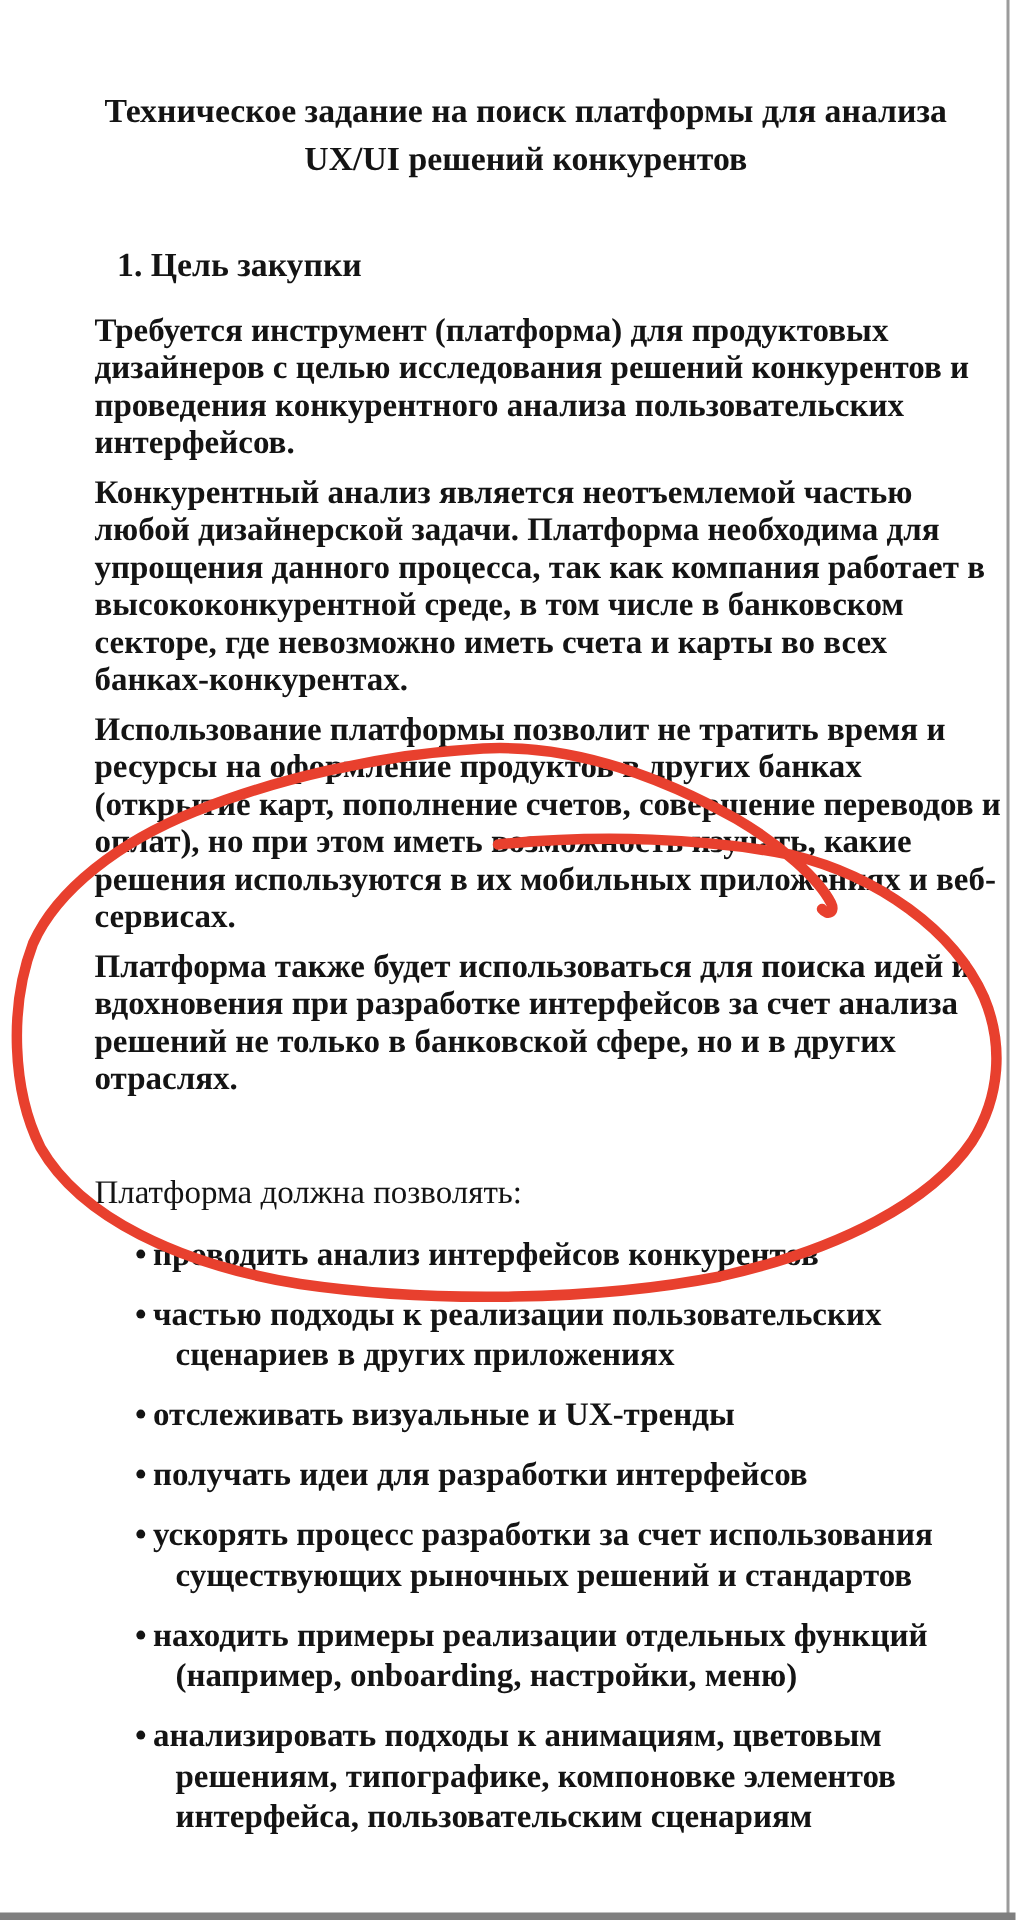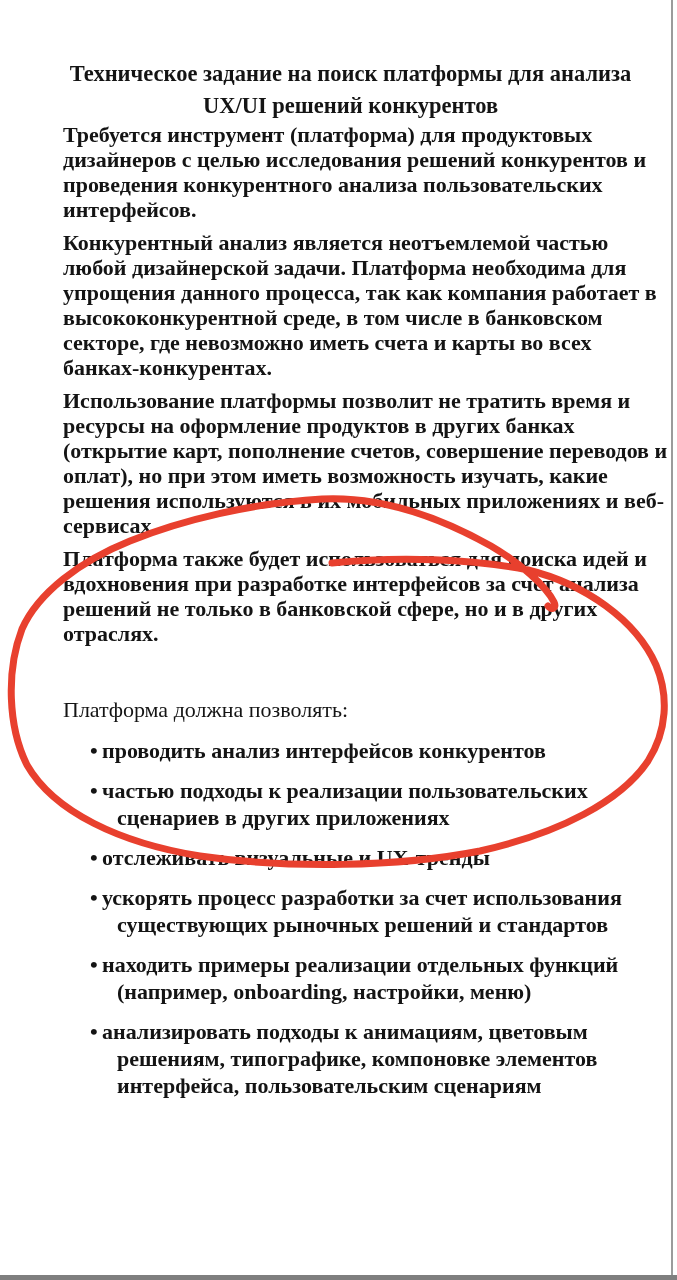--- a/index.html
+++ b/index.html
@@ -96,20 +96,21 @@
   }
 </style>
 </head>
 <body>
 
 <div class="page">
 
   <div class="doc-title">Техническое задание на поиск платформы для анализа
 UX/UI решений конкурентов</div>
 
+  <div class="h-sec">1. Цель закупки</div>
 
   <div class="para">Требуется инструмент (платформа) для продуктовых
 дизайнеров с целью исследования решений конкурентов и
 проведения конкурентного анализа пользовательских
 интерфейсов.</div>
 
   <div class="para">Конкурентный анализ является неотъемлемой частью
 любой дизайнерской задачи. Платформа необходима для
 упрощения данного процесса, так как компания работает в
 высококонкурентной среде, в том числе в банковском
@@ -136,20 +137,23 @@
       <div class="txt">проводить анализ интерфейсов конкурентов</div>
       </li>
     <li>
       <div class="txt">частью подходы к реализации пользовательских
 сценариев в других приложениях</div>
       </li>
     <li>
       <div class="txt">отслеживать визуальные и UX-тренды</div>
       </li>
     <li>
+      <div class="txt">получать идеи для разработки интерфейсов</div>
+      </li>
+    <li>
       <div class="txt">ускорять процесс разработки за счет использования
 существующих рыночных решений и стандартов</div>
       </li>
     <li>
       <div class="txt">находить примеры реализации отдельных функций
 (например, onboarding, настройки, меню)</div>
       </li>
     <li>
       <div class="txt">анализировать подходы к анимациям, цветовым
 решениям, типографике, компоновке элементов

